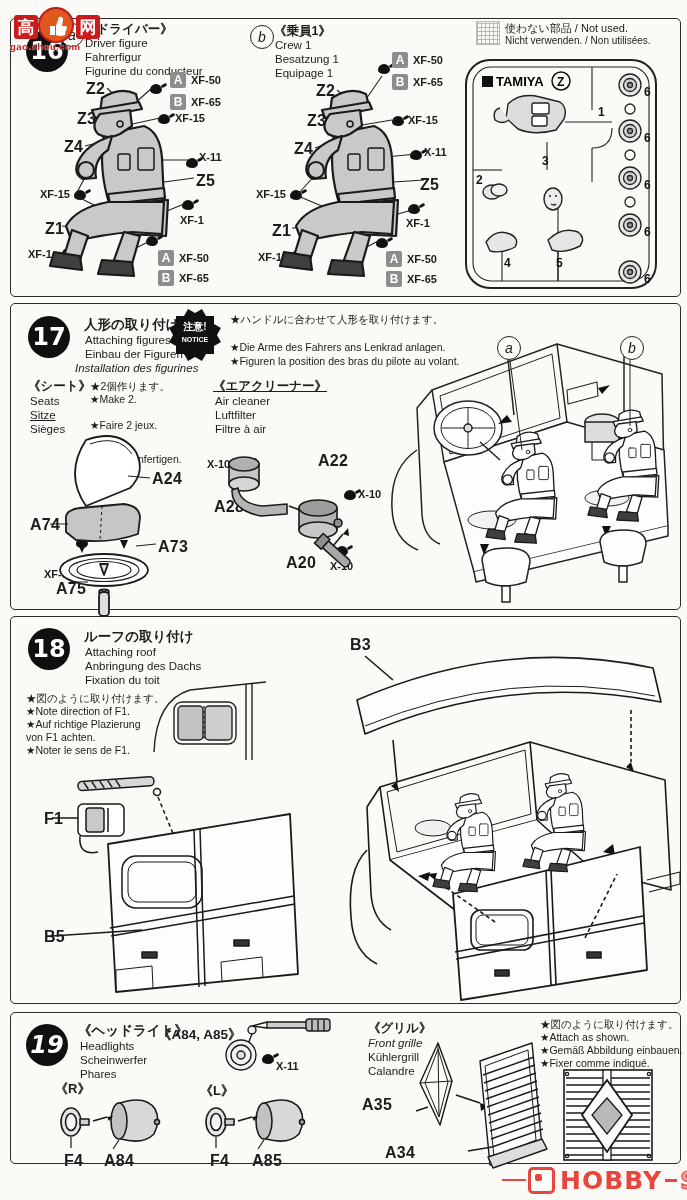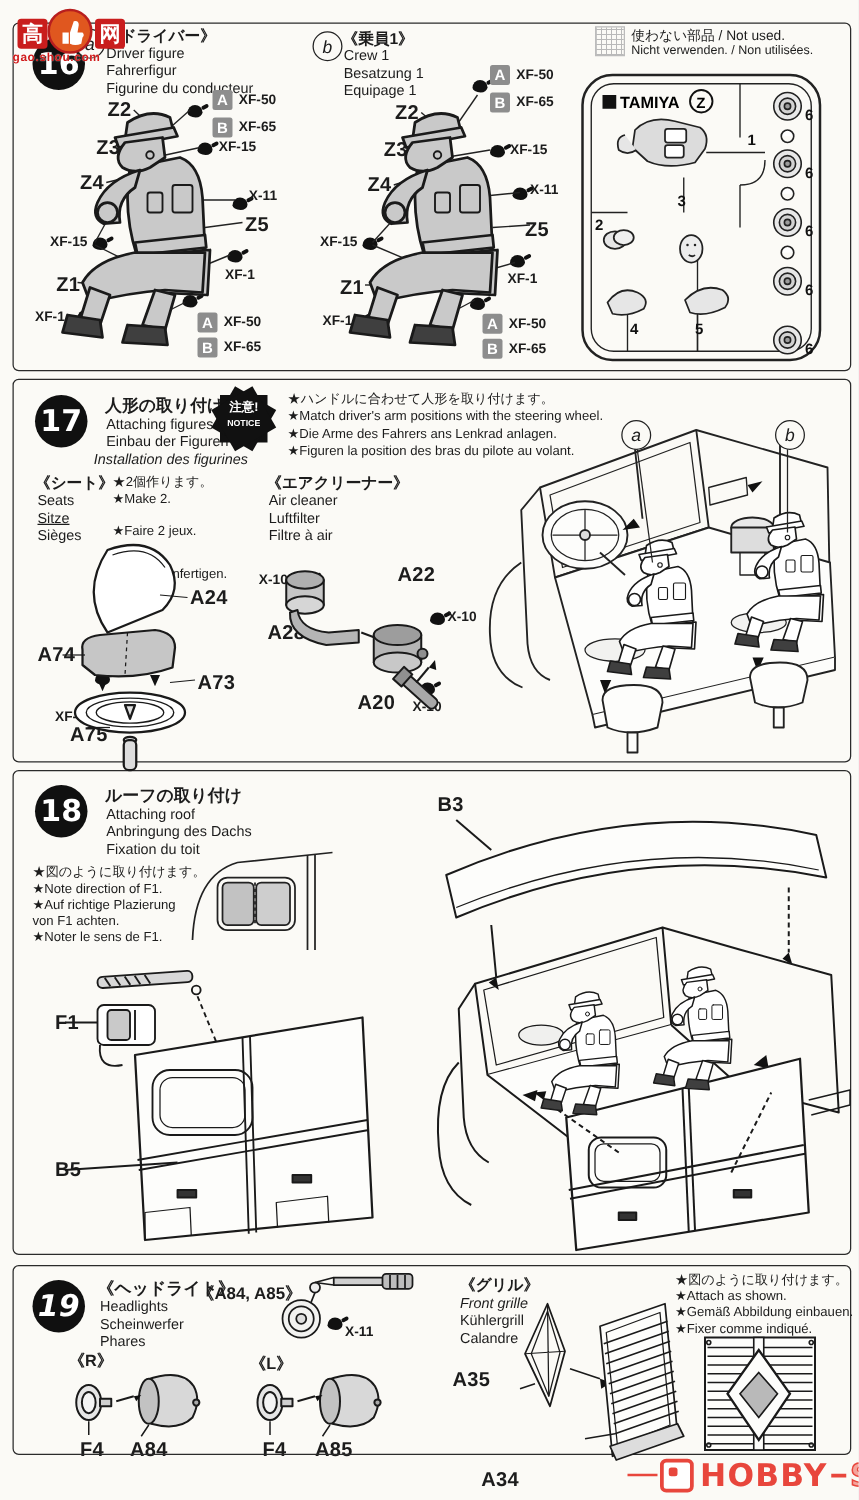--- a/index.html
+++ b/index.html
@@ -323,34 +323,33 @@
   <div class="hl" style="left:85px;top:348px;">Einbau der Figuren</div>
   <div class="hl" style="left:75px;top:362px;font-style:italic;">Installation des figurines</div>
 
   <div class="star-wrap" style="left:168px;top:308px;">
     <div class="sq"></div>
       <div class="sq" style="transform:rotate(30deg);"></div>
       <div class="sq" style="transform:rotate(60deg);"></div>
     <div class="t"><span>注意!</span><br><span style="font-size:7px;">NOTICE</span></div>
   </div>
   <div class="note" style="left:230px;top:313px;">★ハンドルに合わせて人形を取り付けます。</div>
-  <div class="note" style="left:230px;top:327px;">★Match driver's arm positions with the steering wheel.</div>
   <div class="note" style="left:230px;top:341px;">★Die Arme des Fahrers ans Lenkrad anlagen.</div>
   <div class="note" style="left:230px;top:355px;">★Figuren la position des bras du pilote au volant.</div>
 
   <div class="hjp" style="left:28px;top:378px;">《シート》</div>
   <div class="hl" style="left:30px;top:395px;">Seats</div>
   <div class="hl" style="left:30px;top:409px;text-decoration:underline;">Sitze</div>
   <div class="hl" style="left:30px;top:423px;">Sièges</div>
   <div class="note" style="left:90px;top:380px;">★2個作ります。</div>
   <div class="note" style="left:90px;top:393px;">★Make 2.</div>
   <div class="note" style="left:90px;top:406px;margin-top:47px;">★2 Satz anfertigen.</div>
   <div class="note" style="left:90px;top:419px;">★Faire 2 jeux.</div>
 
-  <div class="hjp" style="left:213px;top:378px;">《エアクリーナー》</div>
+  <div class="hjp" style="left:213px;top:378px;text-decoration:underline;">《エアクリーナー》</div>
   <div class="hl" style="left:215px;top:395px;">Air cleaner</div>
   <div class="hl" style="left:215px;top:409px;">Luftfilter</div>
   <div class="hl" style="left:215px;top:423px;">Filtre à air</div>
 
   <svg style="left:28px;top:432px;" width="165" height="168" viewBox="0 0 165 168">
     <g fill="#fff" stroke="#1a1a1a" stroke-width="1.8" stroke-linejoin="round">
       <path d="M58 8 Q92 -4 108 20 Q118 40 102 56 L58 74 Q36 42 58 8 Z"></path>
       <path d="M62 12 Q90 2 104 22" fill="none" stroke-width="1"></path>
       <path d="M38 88 Q36 78 52 76 L96 72 Q112 74 112 86 L110 102 Q82 112 48 108 L38 100 Z" fill="#c6c6c6"></path>
       <line x1="74" y1="74" x2="72" y2="108" stroke-dasharray="3 3" stroke-width="1"></line>
@@ -610,21 +609,21 @@
       <line x1="81" y1="88" x2="132" y2="70"></line>
         <line x1="82" y1="96" x2="133" y2="78"></line>
       <line x1="83" y1="104" x2="134" y2="86"></line>
         <line x1="84" y1="112" x2="135" y2="94"></line>
       <path d="M80 122 L134 104 L139 114 L85 133 Z" fill="#ddd"></path>
       <line x1="20" y1="72" x2="8" y2="76"></line>
       <line x1="60" y1="116" x2="84" y2="112"></line>
     </g>
   </svg>
   <div class="pn" style="left:362px;top:1096px;">A35</div>
-  <div class="pn" style="left:385px;top:1176px;">A34</div>
+  <div class="pn" style="left:385px;top:1144px;">A34</div>
 
   <div class="note" style="left:540px;top:1018px;">★図のように取り付けます。</div>
   <div class="note" style="left:540px;top:1031px;">★Attach as shown.</div>
   <div class="note" style="left:540px;top:1044px;">★Gemäß Abbildung einbauen.</div>
   <div class="note" style="left:540px;top:1057px;">★Fixer comme indiqué.</div>
 
   <svg style="left:556px;top:1066px;" width="105" height="100" viewBox="0 0 105 100">
     <g fill="none" stroke="#1a1a1a" stroke-width="1.3">
       <rect x="8" y="4" width="88" height="90" fill="#fdfdfb" stroke-width="1.6"></rect>
       <line x1="10" y1="12" x2="94" y2="12"></line>

